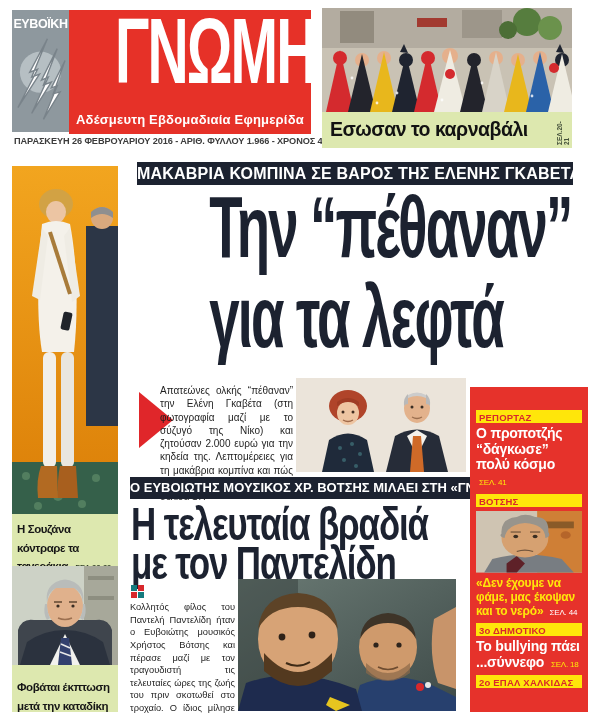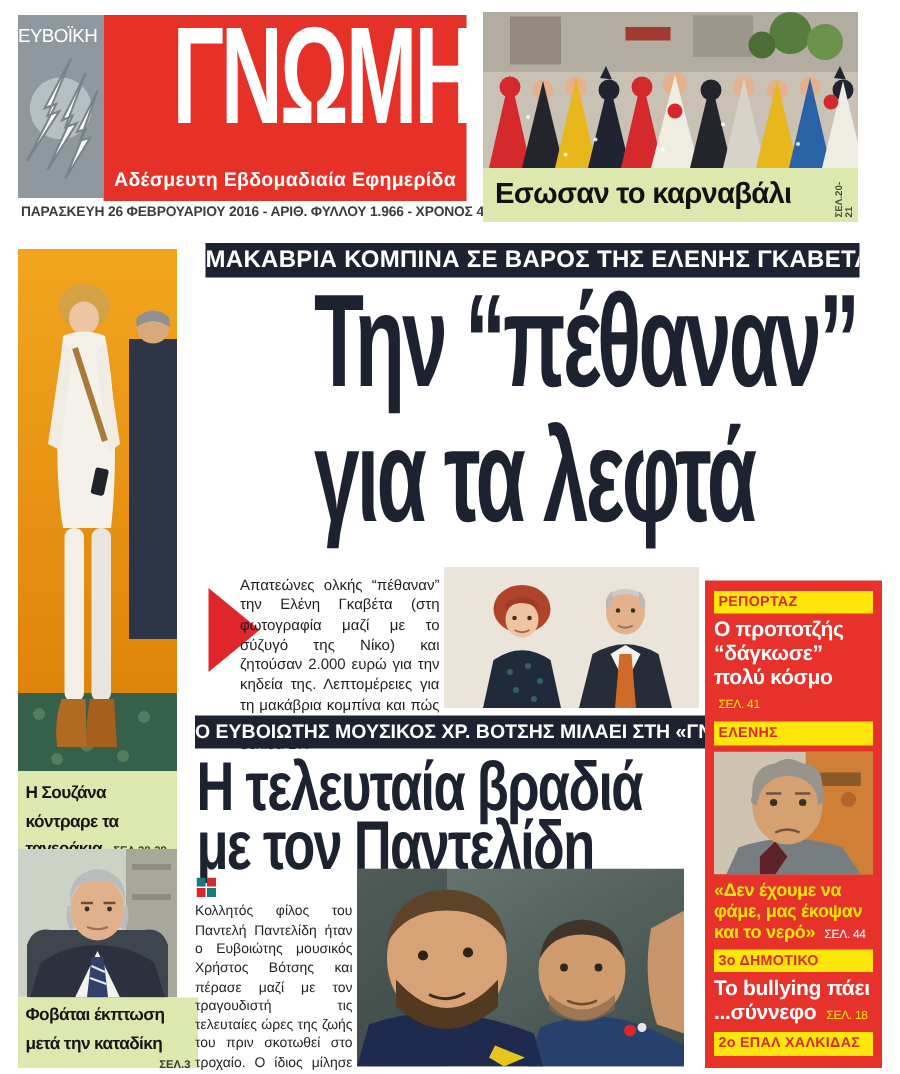--- a/index.html
+++ b/index.html
@@ -1,21 +1,21 @@
 <!DOCTYPE html>
 <html><head>
 <meta charset="utf-8">
 <style>
   html,body{margin:0;padding:0;background:#fff;}
   .page{position:relative;width:600px;height:716px;background:#ffffff;overflow:hidden;
         font-family:"Liberation Sans",sans-serif;}
 
   
   .gray-box{position:absolute;left:12px;top:10px;width:57px;height:122px;background:#8e989e;}
-  .region-label{margin-top:7px;text-align:left;color:#fff;font-weight:normal;font-size:12.5px;letter-spacing:-0.4px;}
+  .region-label{margin-top:7px;text-align:center;color:#fff;font-weight:bold;font-size:12.5px;letter-spacing:-0.4px;}
   .logo-svg{position:absolute;left:2px;top:26px;width:53px;height:96px;overflow:visible;}
   .red-banner{position:absolute;left:69px;top:10px;width:242px;height:124px;background:#e63128;}
   .np-title{position:absolute;top:-7px;left:0;width:100%;text-align:center;color:#fff;font-weight:bold;
             font-size:92px;line-height:1.05;transform:scaleX(0.62);letter-spacing:-3px;white-space:nowrap;}
   .np-subtitle{position:absolute;bottom:7px;left:0;width:100%;text-align:center;color:#fff;font-weight:bold;font-size:13px;letter-spacing:0.2px;}
   .dateline{position:absolute;left:14px;top:136px;width:310px;font-size:9.2px;font-weight:bold;color:#3c3c3c;white-space:nowrap;letter-spacing:-0.1px;}
 
   
   .carnival{position:absolute;left:322px;top:8px;width:250px;height:140px;padding-left:13px;}
   .carnival-photo{position:absolute;left:0;top:0;width:250px;height:104px;}
@@ -24,21 +24,21 @@
   .carnival-vref{position:absolute;right:2px;top:3px;height:30px;writing-mode:vertical-rl;transform:rotate(180deg);
                  font-size:6.5px;font-weight:bold;color:#44503a;}
 
   
   .photo-suzana{position:absolute;left:12px;top:166px;width:106px;height:348px;}
   .caption{background:#dde8af;box-sizing:border-box;color:#161616;}
   .caption-suzana{position:absolute;left:12px;top:514px;width:106px;height:52px;padding:5px 5px 3px;}
   .caption-text{font-size:11.5px;line-height:1.45;font-weight:bold;letter-spacing:-0.4px;}
   .caption-ref{font-size:7.5px;font-weight:bold;color:#33402a;margin-left:3px;}
   .photo-conviction{position:absolute;left:12px;top:566px;width:106px;height:99px;}
-  .caption-conviction{position:absolute;left:12px;top:665px;width:120px;height:47px;padding:2px 5px 2px;}
+  .caption-conviction{position:absolute;left:12px;top:665px;width:106px;height:47px;padding:12px 5px 2px;}
   .caption-ref-block{display:block;text-align:right;font-size:7.5px;font-weight:bold;color:#33402a;margin-top:1px;}
 
   
   .kicker{background:#1c2230;color:#fff;font-weight:bold;text-align:center;white-space:nowrap;overflow:hidden;}
   .kicker1{position:absolute;left:137px;top:162px;width:436px;height:23px;font-size:16px;line-height:23px;letter-spacing:0.2px;}
   .h1-line{position:absolute;left:120px;width:470px;text-align:center;font-weight:bold;font-size:88px;line-height:0.98;
            color:#1c2230;transform:scaleX(0.62);letter-spacing:-3px;white-space:nowrap;}
   .h1a{top:184px;} .h1b{top:274px;}
   .red-arrow{position:absolute;left:139px;top:392px;width:0;height:0;
              border-left:34px solid #e0262a;border-top:28px solid transparent;border-bottom:28px solid transparent;}
@@ -50,21 +50,21 @@
   .kicker2{position:absolute;left:130px;top:477px;width:346px;height:22px;font-size:13px;line-height:22px;}
   .h2-line{position:absolute;left:131px;font-weight:bold;font-size:46px;line-height:1;color:#1c2230;
            transform:scaleX(0.76);transform-origin:left center;letter-spacing:-1.5px;white-space:nowrap;}
   .h2a{top:501px;} .h2b{top:540px;}
   .squares-icon{position:absolute;left:131px;top:585px;width:13px;height:13px;}
   .story2-body{position:absolute;left:130px;top:601px;width:105px;font-size:9.3px;line-height:1.36;color:#1e1e1e;text-align:justify;}
   .photo-selfie{position:absolute;left:238px;top:579px;width:218px;height:132px;}
 
   
   .sidebar{position:absolute;left:470px;top:387px;width:118px;height:325px;background:#e6322b;
-           padding:5px 6px;box-sizing:border-box;overflow:hidden;display:flex;flex-direction:column;}
+           padding:21px 6px;box-sizing:border-box;overflow:hidden;display:flex;flex-direction:column;}
   .sb-tag{background:#ffe60a;color:#d8282c;font-weight:bold;font-size:9.5px;line-height:1.2;
           padding:2px 3px;margin:2px 0 3px;letter-spacing:0.2px;white-space:nowrap;overflow:hidden;}
   .sb-text{color:#fff;font-weight:bold;font-size:14px;line-height:1.14;margin-bottom:3px;letter-spacing:-0.2px;}
   .sb-ref{color:#ffe60a;font-size:8px;font-weight:normal;margin-left:3px;white-space:nowrap;}
   .sb-text.yellow{color:#ffe60a;font-size:12px;line-height:1.18;}
   .sb-text.yellow .sb-ref{color:#fff;}
   .sb-photo{width:106px;height:82px;margin:1px 0 3px;}
 
   svg{display:block;}
 </style>
@@ -295,21 +295,21 @@
     <path d="M48,84 Q60,90 72,83" stroke="#3e2a16" stroke-width="2" fill="none"></path>
     <path d="M92,118 L112,126 L98,132 L88,126 Z" fill="#e6c51f"></path>
   </svg>
 
   <div class="sidebar">
     <div class="sb-tag">ΡΕΠΟΡΤΑΖ</div>
     <div class="sb-text">
       <span>Ο προποτζής “δάγκωσε” πολύ κόσμο</span>
       <span class="sb-ref">ΣΕΛ. 41</span>
     </div>
-    <div class="sb-tag">ΕΛΕΝΗΣ</div>
+    <div class="sb-tag">ΒΟΤΣΗΣ</div>
     <svg class="sb-photo" viewBox="0 0 104 82" preserveAspectRatio="none">
       <rect width="104" height="82" fill="#cfc4b2"></rect>
       <rect x="60" width="44" height="82" fill="#cf7f36"></rect>
       <rect x="66" y="14" width="30" height="9" fill="#8a5a28"></rect>
       <circle cx="88" cy="32" r="5" fill="#b5652a"></circle>
       <path d="M8,82 L16,64 Q48,52 84,64 L96,82 Z" fill="#787d82"></path>
       <path d="M30,70 L40,60 L48,70 L40,82 L30,82 Z" fill="#5e2128"></path>
       <ellipse cx="48" cy="36" rx="23" ry="26" fill="#d6a171"></ellipse>
       <path d="M25,30 Q24,10 40,8 Q48,2 58,8 Q72,8 71,28 Q74,34 68,36 Q68,18 48,16 Q30,18 28,36 Q22,34 25,30 Z" fill="#98948c"></path>
       <g fill="#3a2e22">

